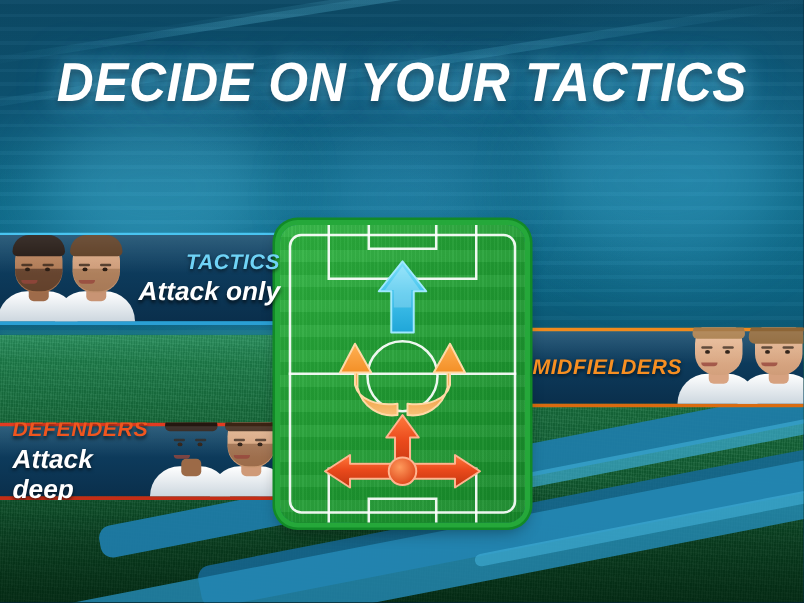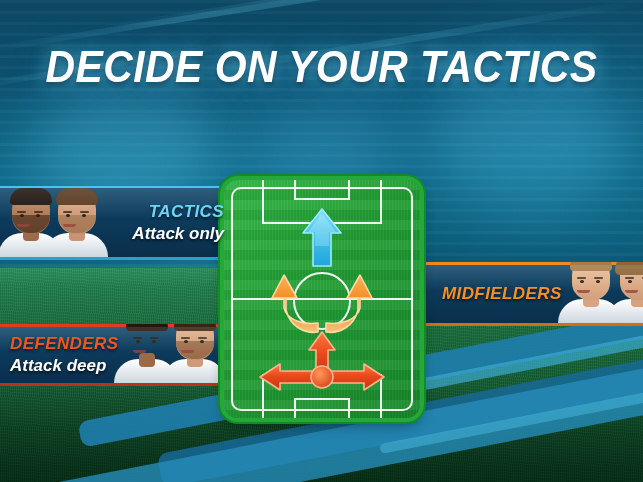--- a/index.html
+++ b/index.html
@@ -90,21 +90,21 @@
     content:"";position:absolute;inset:0;
     background:linear-gradient(180deg,rgba(255,255,255,.12),rgba(255,255,255,0) 45%);
     pointer-events:none;
   }
   .band .labels{position:relative;z-index:3;display:flex;flex-direction:column;}
   .role{
     font-size:17px;font-weight:bold;font-style:italic;letter-spacing:.4px;
     text-shadow:0 2px 3px rgba(0,0,0,.6);
   }
   .tactic{
-    font-size:17px;font-weight:bold;font-style:italic;color:#ffffff;
+    font-size:21px;font-weight:bold;font-style:italic;color:#ffffff;
     text-shadow:0 2px 3px rgba(0,0,0,.65);margin-top:2px;
   }
 
   
   .heads{position:relative;width:112px;align-self:flex-end;height:100%;}
   .head{
     position:absolute;bottom:0;width:56px;height:70px;
   }
   .head .shoulders{
     position:absolute;left:-4px;bottom:0;width:64px;height:24px;border-radius:34px 34px 0 0;
@@ -131,25 +131,25 @@
 
   
   #band-forwards{left:0;top:186px;width:234px;height:74px;}
   #band-forwards .inner{border-top:2px solid #49c4f0;border-bottom:3px solid #2a9fd4;}
   #band-forwards .labels{margin-left:6px;align-items:flex-end;width:100%;padding-right:10px;}
   #band-forwards .role{color:#6fd3f6;}
 
   
   #band-mid{right:0;top:262px;width:236px;height:64px;}
   #band-mid .inner{border-top:3px solid #f08a1e;border-bottom:3px solid #d96b10;border-left:3px solid #e87a16;}
-  #band-mid .labels{margin-left:32px;align-items:flex-start;}
+  #band-mid .labels{margin-left:16px;align-items:flex-start;}
   #band-mid .role{color:#f78f22;}
 
   
-  #band-def{left:0;top:324px;width:230px;height:62px;}
+  #band-def{left:0;top:338px;width:230px;height:62px;}
   #band-def .inner{border-top:3px solid #e23b22;border-bottom:3px solid #c42d16;border-right:3px solid #d8331c;}
   #band-def .labels{margin-left:10px;align-items:flex-start;}
   #band-def .role{color:#f0561f;}
 
   
   #pitch{
     position:absolute;left:224px;top:180px;width:196px;height:238px;
     border-radius:14px;
     background:linear-gradient(135deg,#2fb541 0%,#24a336 35%,#1e9a31 60%,#17892a 100%);
     box-shadow:0 0 0 4px #25a83a, 0 0 0 6px #128a27, 0 6px 14px rgba(0,0,0,.45);

